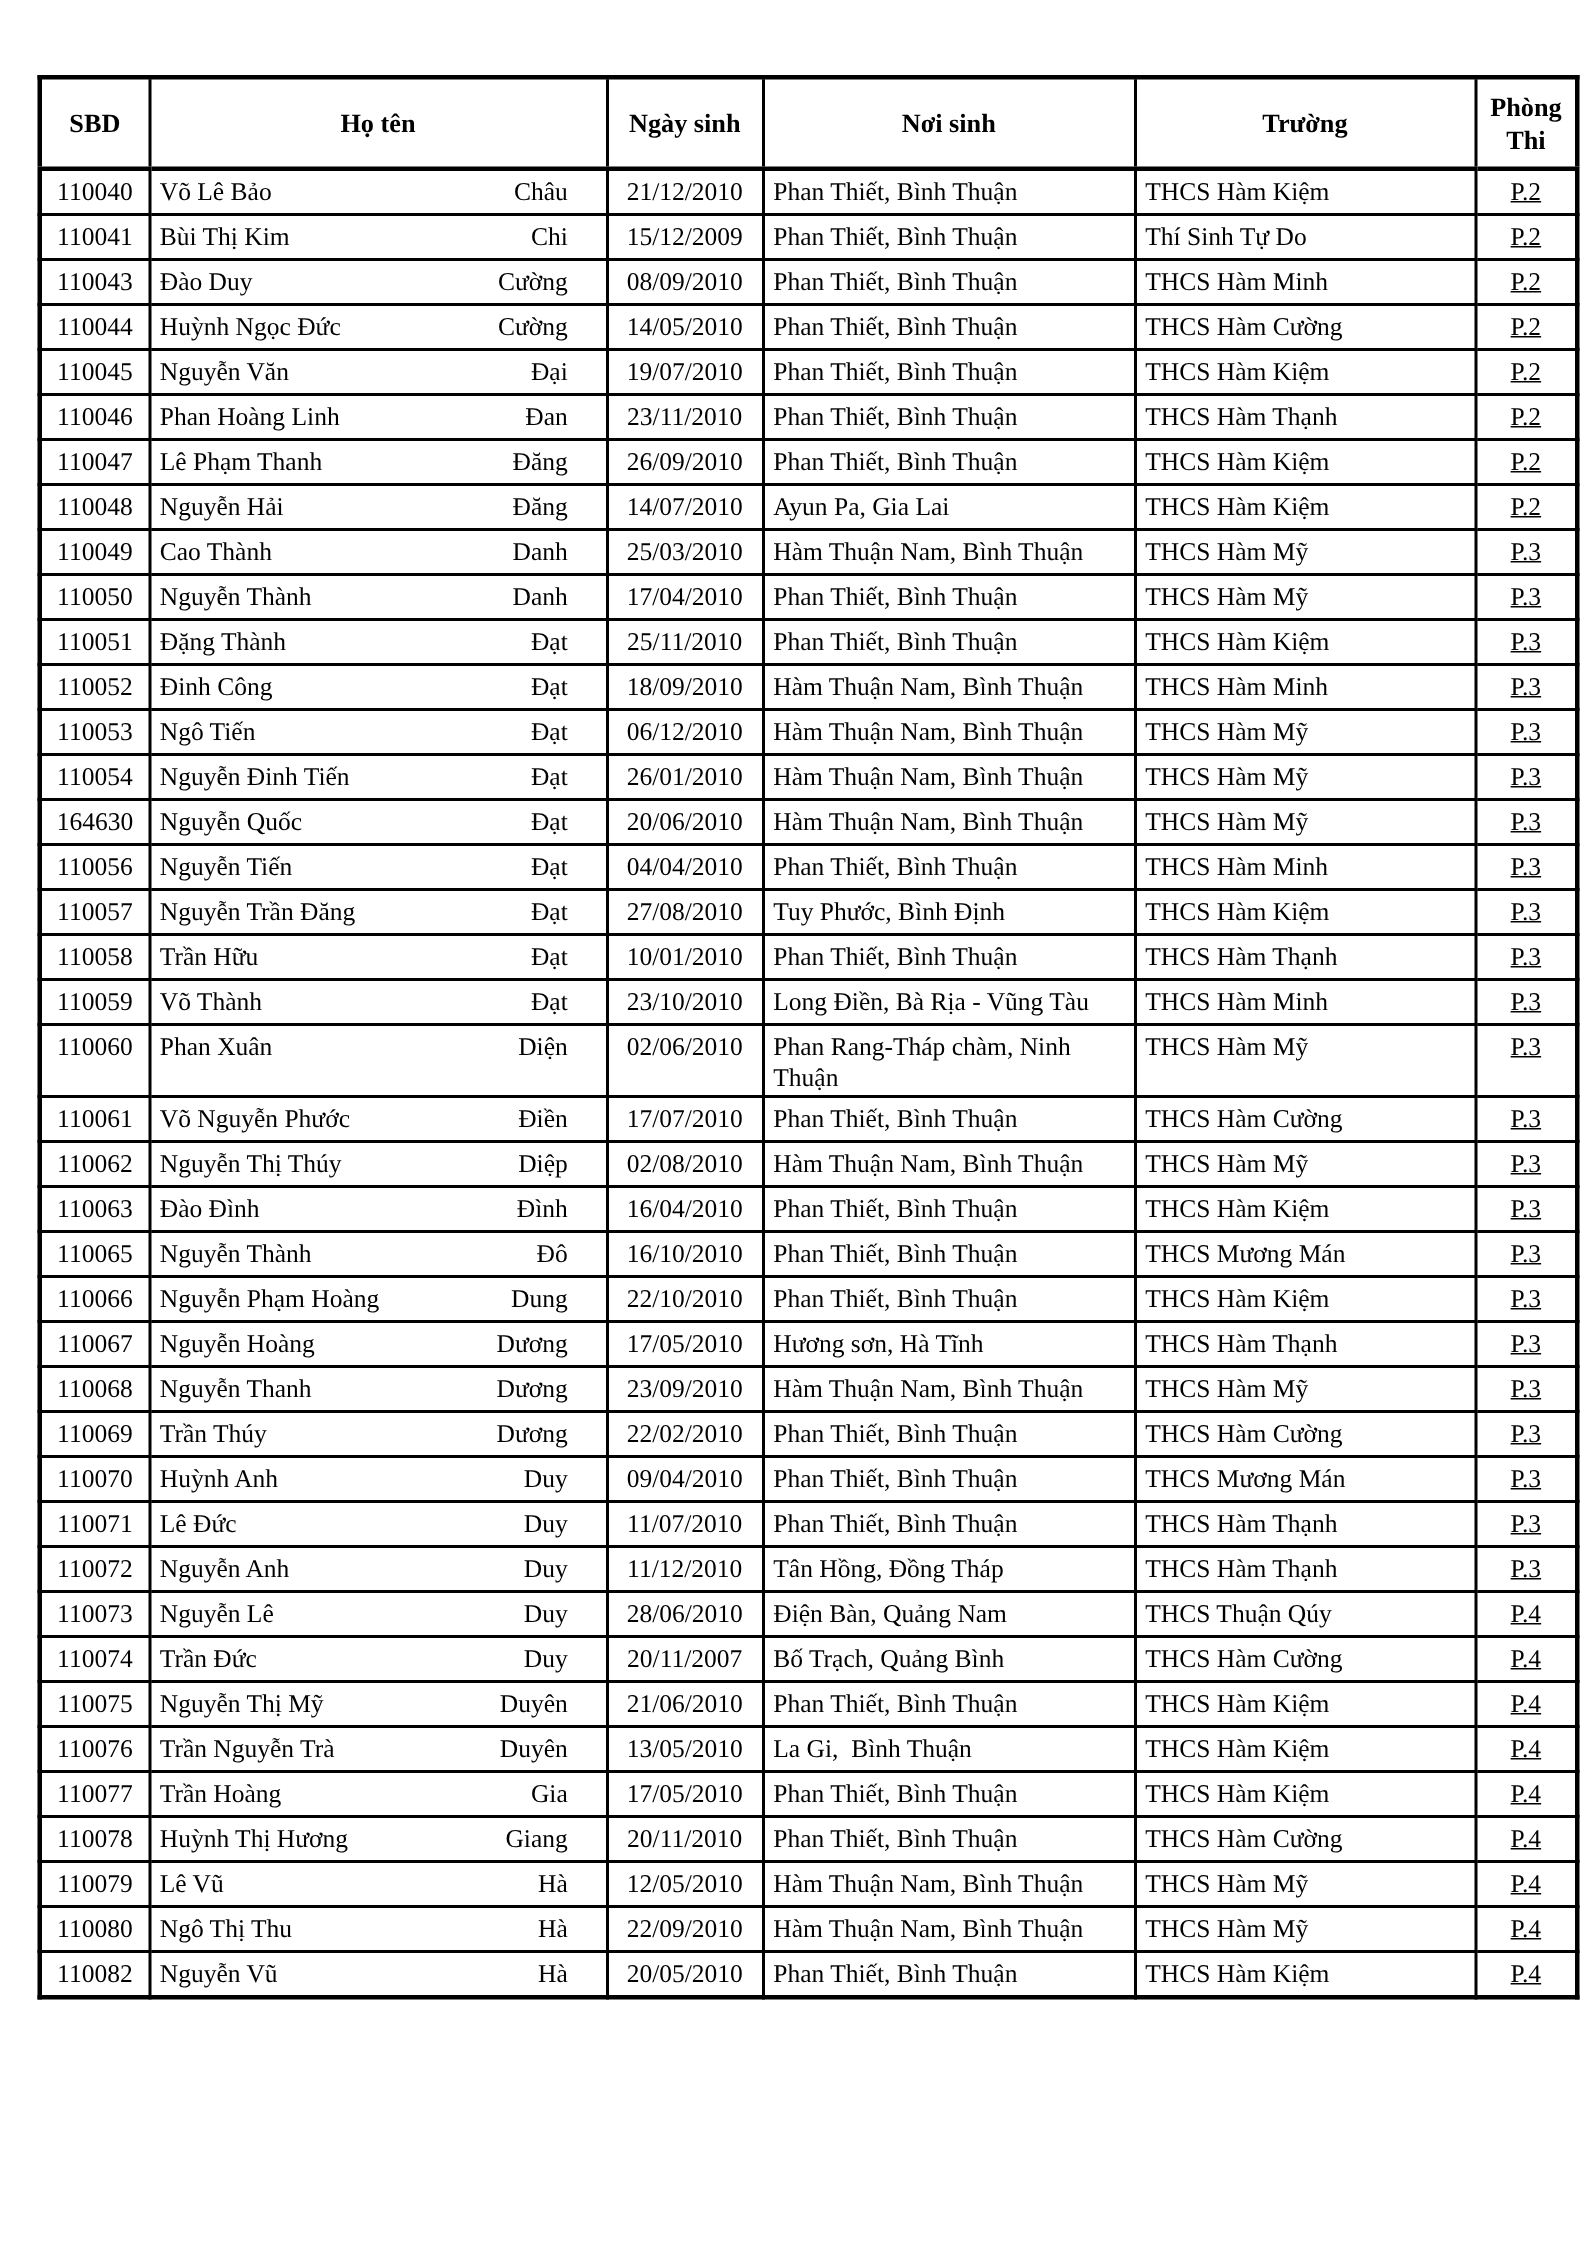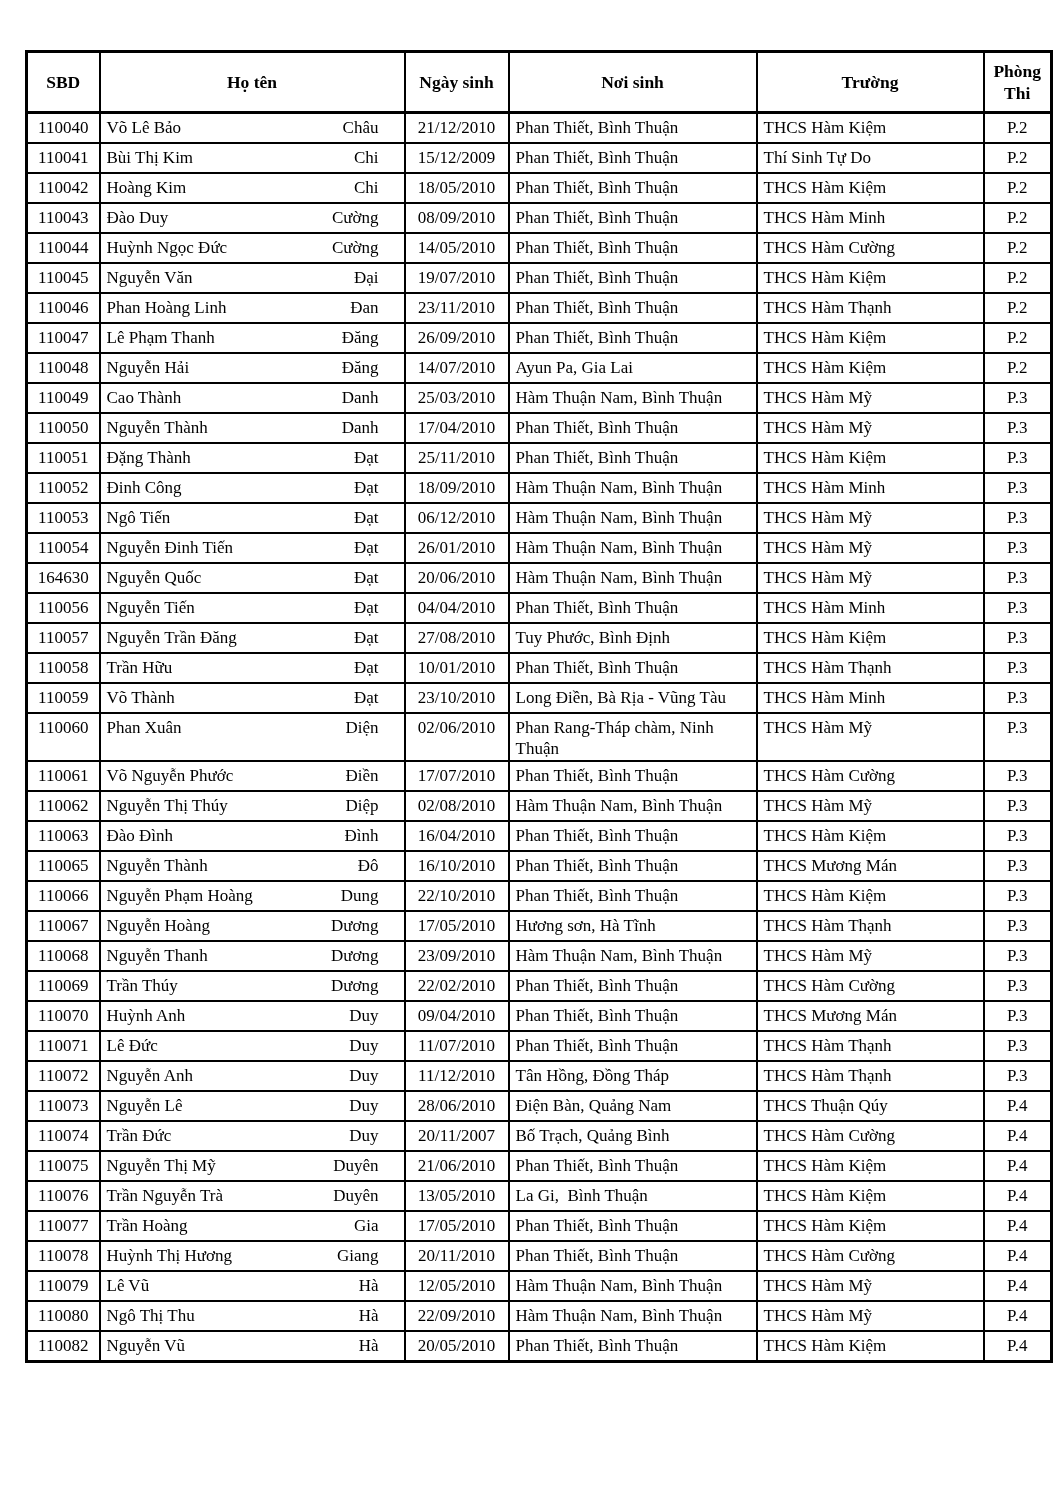--- a/index.html
+++ b/index.html
@@ -46,21 +46,21 @@
     line-height: 22px;
     border-bottom: 3px solid #000;
   }
   .roster tbody td {
     vertical-align: top;
     padding: 3px 6px 1px 6px;
     height: 24px;
   }
   .c-sbd   { text-align: center; }
   .c-date  { text-align: center; }
-  .c-room  { text-align: center; }
+  .c-room  { text-align: center; text-decoration: underline; }
   .c-pob   { padding-right: 14px !important; white-space: pre-wrap; margin-left: 34px; }
   .name-wrap {
     display: flex;
     justify-content: space-between;
     align-items: baseline;
     padding-right: 19px;
   }
   .name-wrap .ho  { text-align: left; }
   .name-wrap .ten { text-align: right; }
 </style>
@@ -109,33 +109,20 @@
         <span class="ho">Bùi Thị Kim</span>
         <span class="ten">Chi</span>
       </div>
     </td>
     <td class="c-date">15/12/2009</td>
     <td class="c-pob">Phan Thiết, Bình Thuận</td>
     <td class="c-school">Thí Sinh Tự Do</td>
     <td class="c-room">P.2</td>
   </tr>
 
-  <tr>
-    <td class="c-sbd">110042</td>
-    <td class="c-name">
-      <div class="name-wrap">
-        <span class="ho">Hoàng Kim</span>
-        <span class="ten">Chi</span>
-      </div>
-    </td>
-    <td class="c-date">18/05/2010</td>
-    <td class="c-pob">Phan Thiết, Bình Thuận</td>
-    <td class="c-school">THCS Hàm Kiệm</td>
-    <td class="c-room">P.2</td>
-  </tr>
 
   <tr>
     <td class="c-sbd">110043</td>
     <td class="c-name">
       <div class="name-wrap">
         <span class="ho">Đào Duy</span>
         <span class="ten">Cường</span>
       </div>
     </td>
     <td class="c-date">08/09/2010</td>

